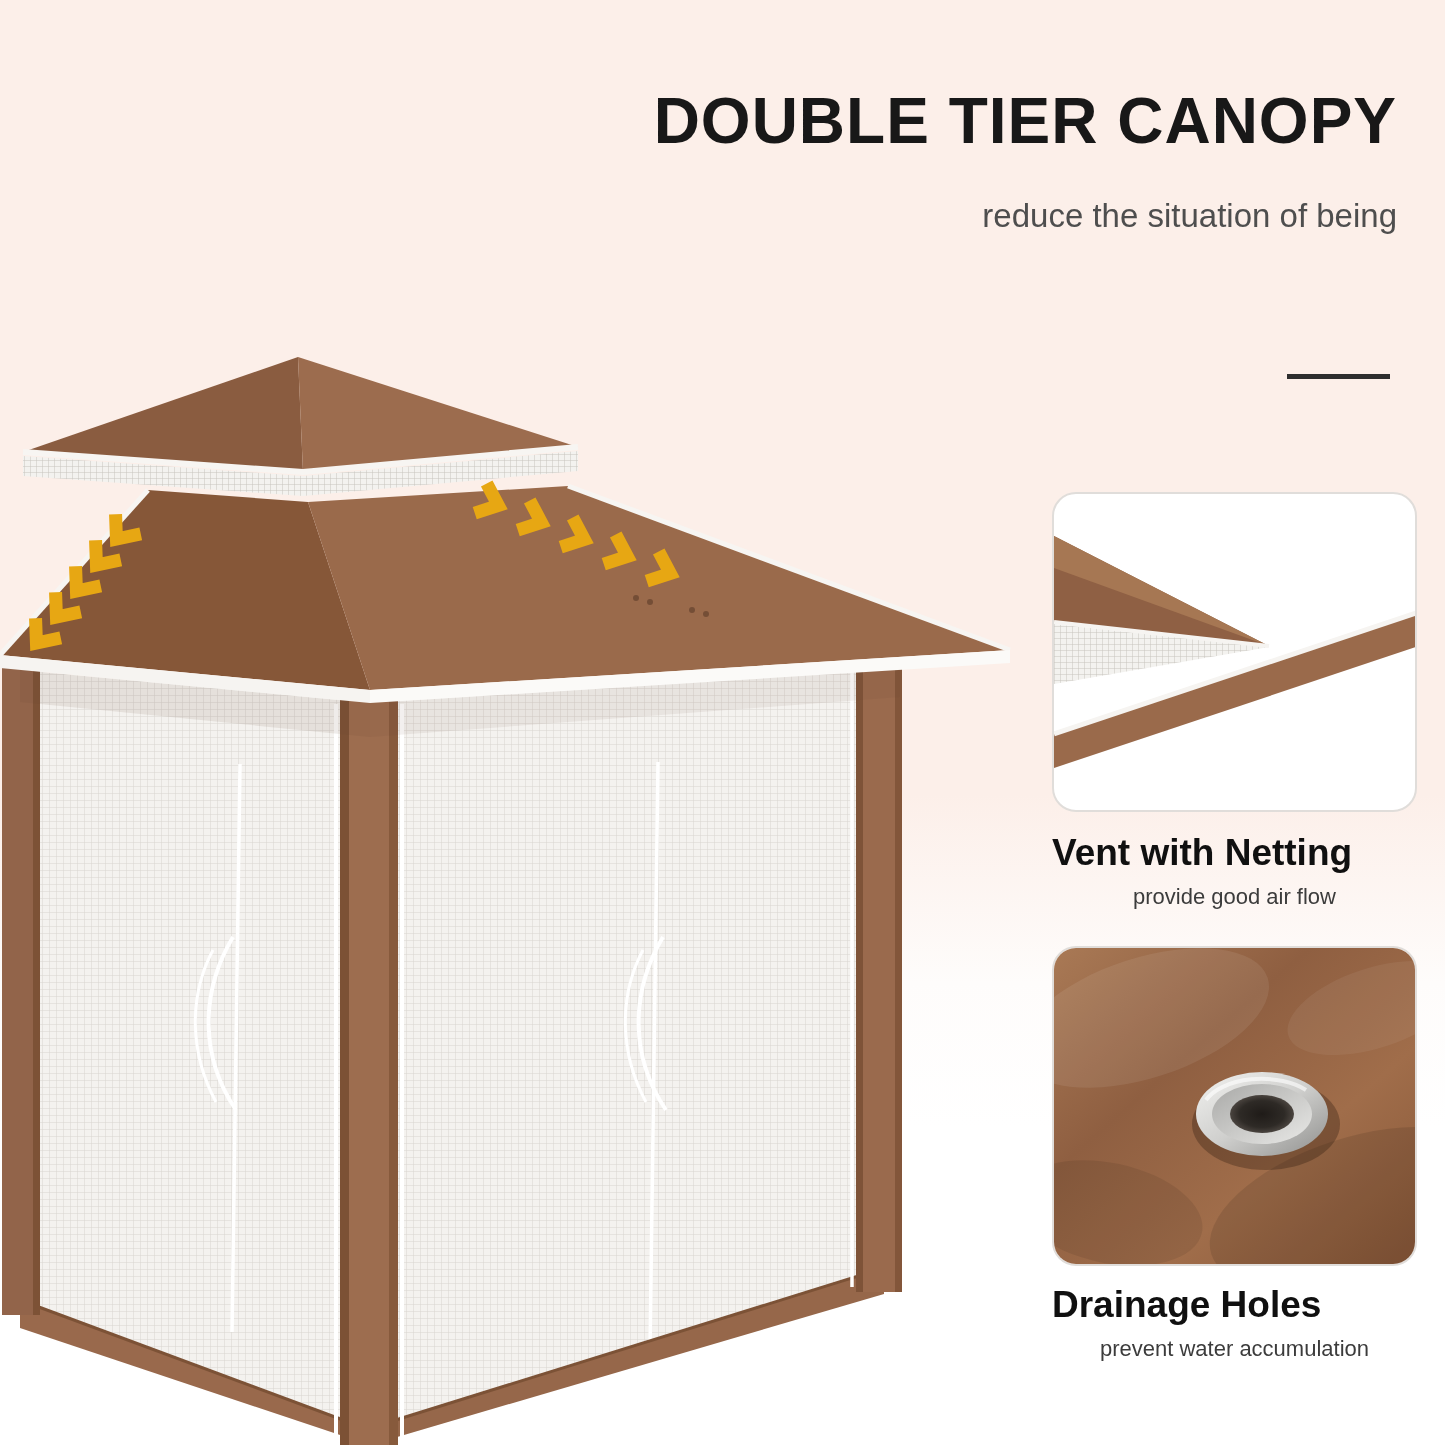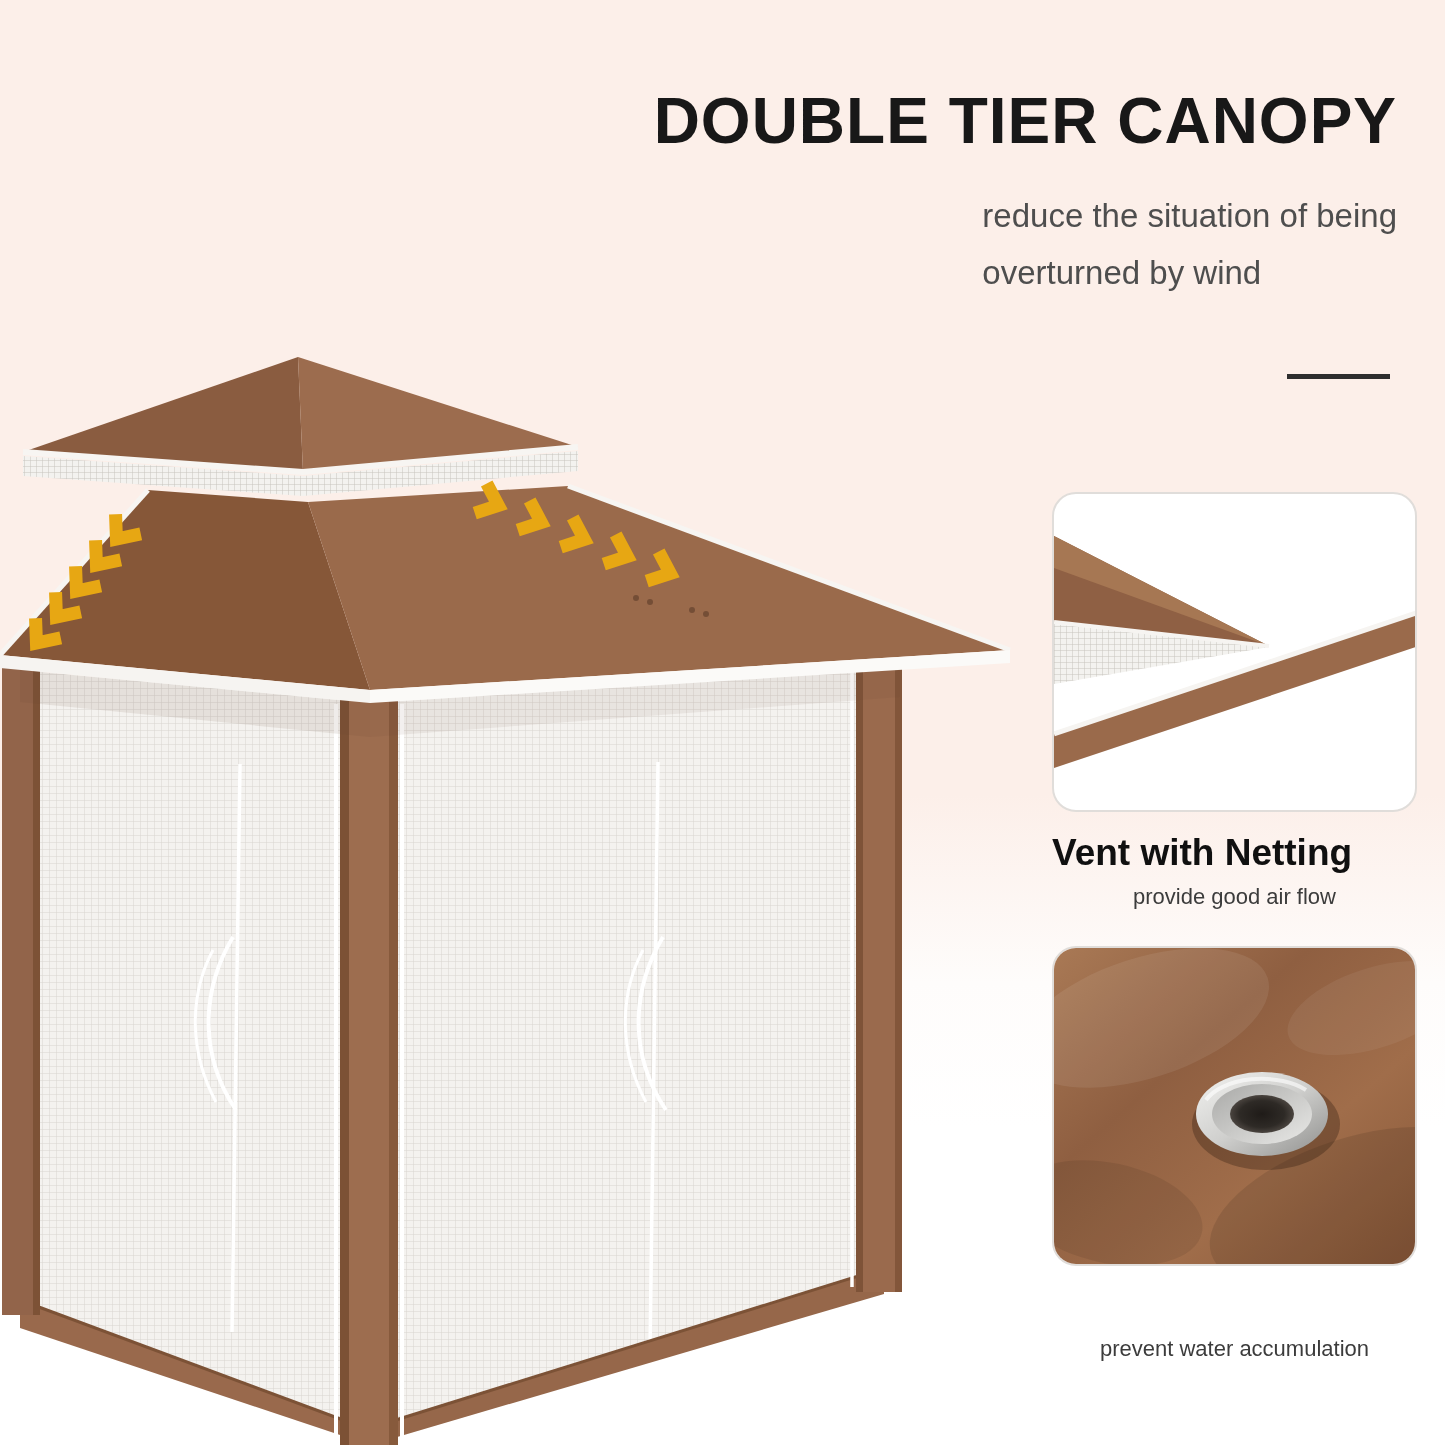--- a/index.html
+++ b/index.html
@@ -12,21 +12,21 @@
   }
 
   
   .headline {
     position:absolute; top:84px; right:48px;
     font-size:64px; font-weight:800; color:#181818;
     letter-spacing:1px; white-space:nowrap;
   }
   .subtitle {
     position:absolute; top:188px; right:48px;
-    font-size:33px; color:#4e4e4e; line-height:1.72;
+    text-align:right; font-size:33px; color:#4e4e4e; line-height:1.72;
   }
   .accent-dash {
     position:absolute; top:374px; right:55px;
     width:103px; height:5px; background:#2e2e2e;
   }
 
   
   .gazebo-wrap { position:absolute; left:0; top:352px; width:1012px; height:1093px; }
   .gazebo-wrap svg { display:block; }
 
@@ -52,21 +52,20 @@
   #sub-drain  { top:1336px; }
 </style>
 </head>
 <body>
 
 <div class="canvas">
 
   <h1 class="headline">DOUBLE TIER CANOPY</h1>
   <p class="subtitle">
     <span>reduce the situation of being</span><br>
-    <span>overturned by wind</span>
   </p>
   <div class="accent-dash"></div>
 
   <div class="gazebo-wrap">
     <svg width="1012" height="1093" viewBox="0 0 1012 1093">
       <defs>
         <pattern id="meshWall" width="7" height="7" patternUnits="userSpaceOnUse">
           <rect width="7" height="7" fill="#f4f2ef"></rect>
           <path d="M0 0H7M0 0V7" stroke="#d9d5d0" stroke-width="1"></path>
         </pattern>
@@ -222,15 +221,16 @@
       </g>
       <g>
         <ellipse cx="212" cy="176" rx="74" ry="46" fill="rgba(35,20,10,0.30)"></ellipse>
         <ellipse cx="208" cy="166" rx="66" ry="42" fill="url(#silver)"></ellipse>
         <ellipse cx="208" cy="166" rx="50" ry="30" fill="url(#silver2)"></ellipse>
         <ellipse cx="208" cy="166" rx="32" ry="19" fill="url(#hole)"></ellipse>
         <path d="M152,152 A60,34 0 0 1 252,142" stroke="rgba(255,255,255,0.6)" stroke-width="4" fill="none"></path>
       </g>
     </svg>
   </figure>
+  <div class="feature-title" id="title-drain">Drainage Holes</div>
   <div class="feature-sub" id="sub-drain">prevent water accumulation</div>
 
 </div>
 
 </body></html>

